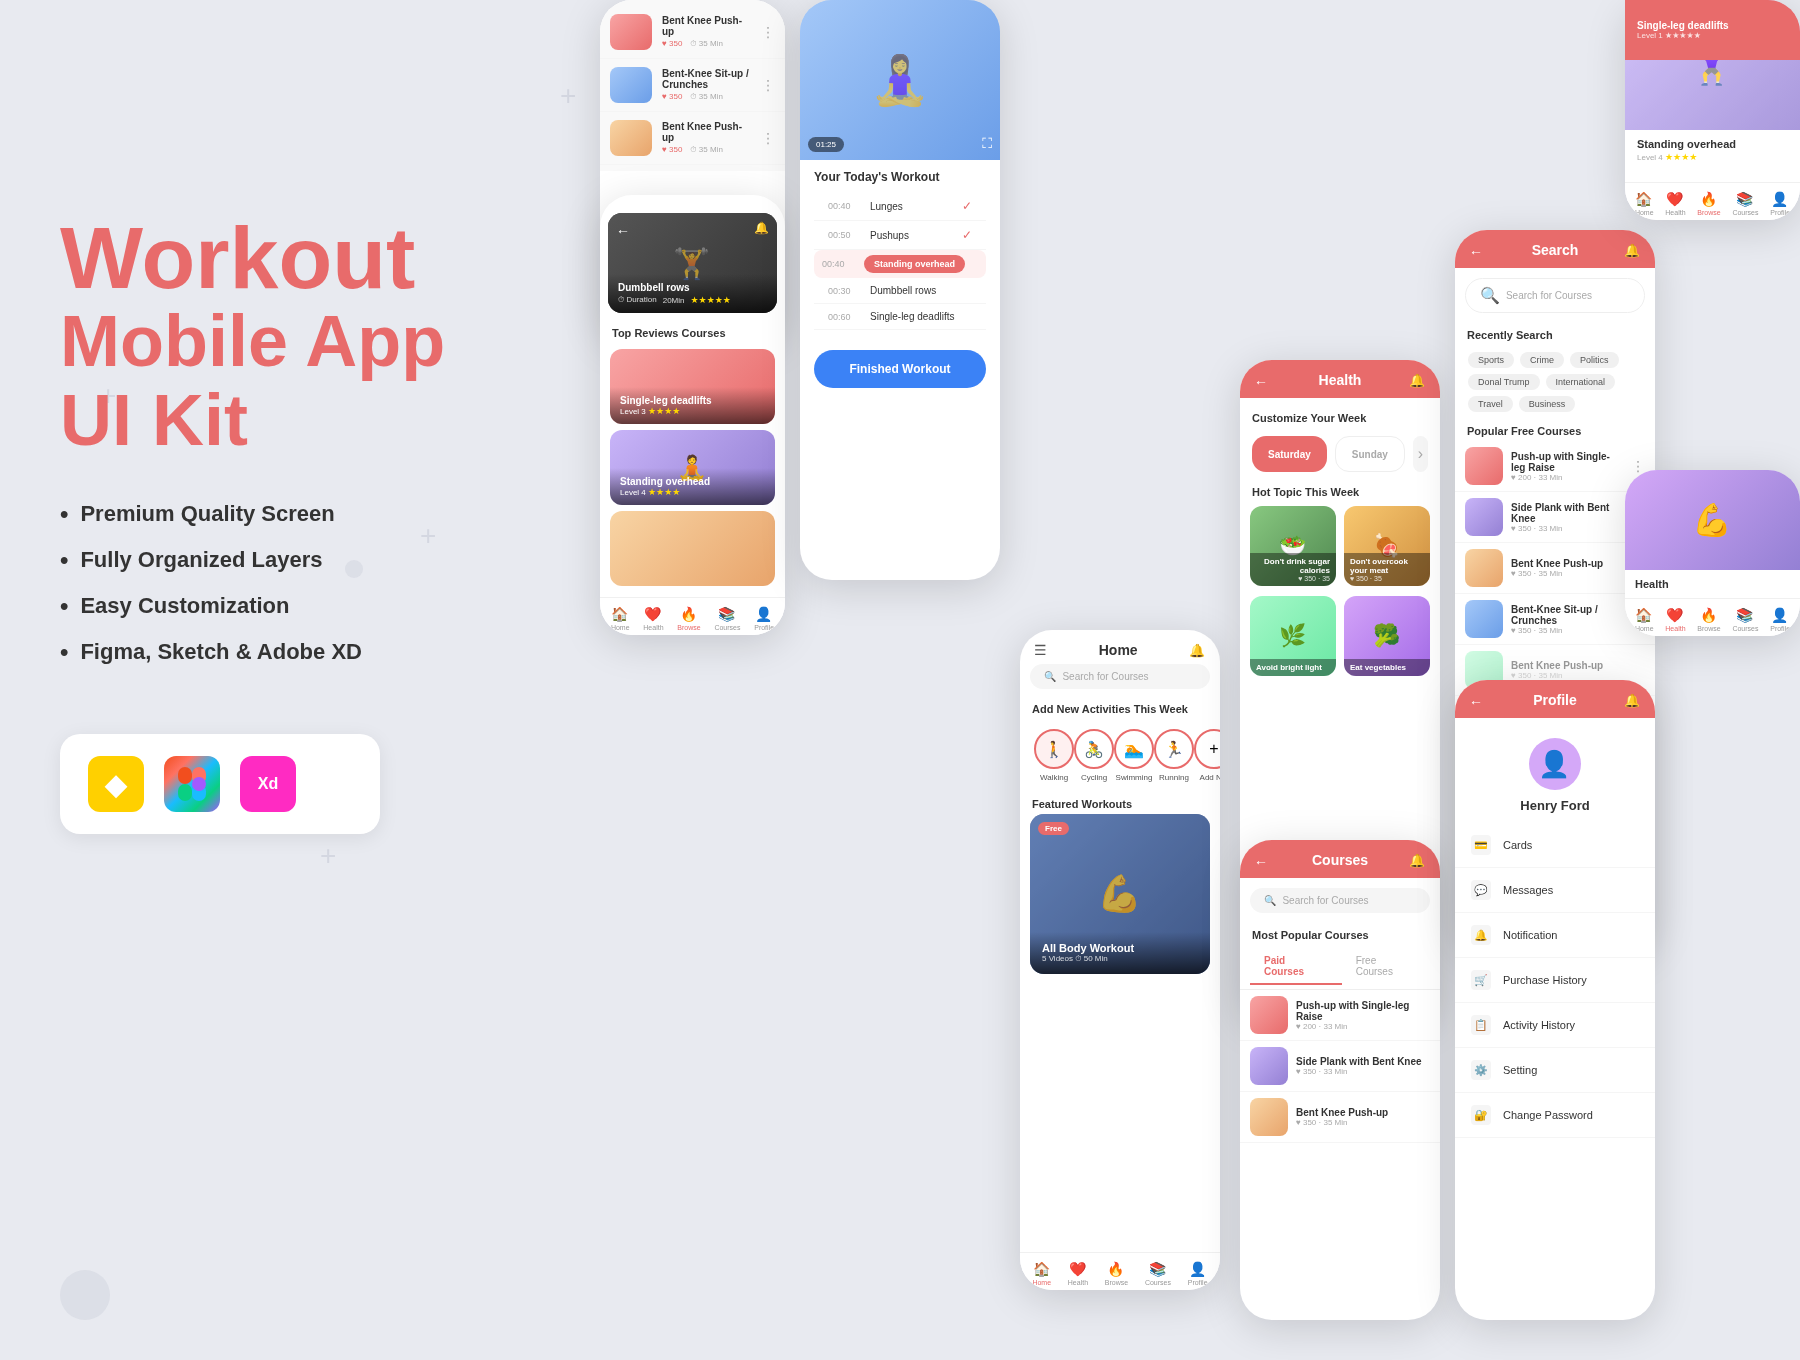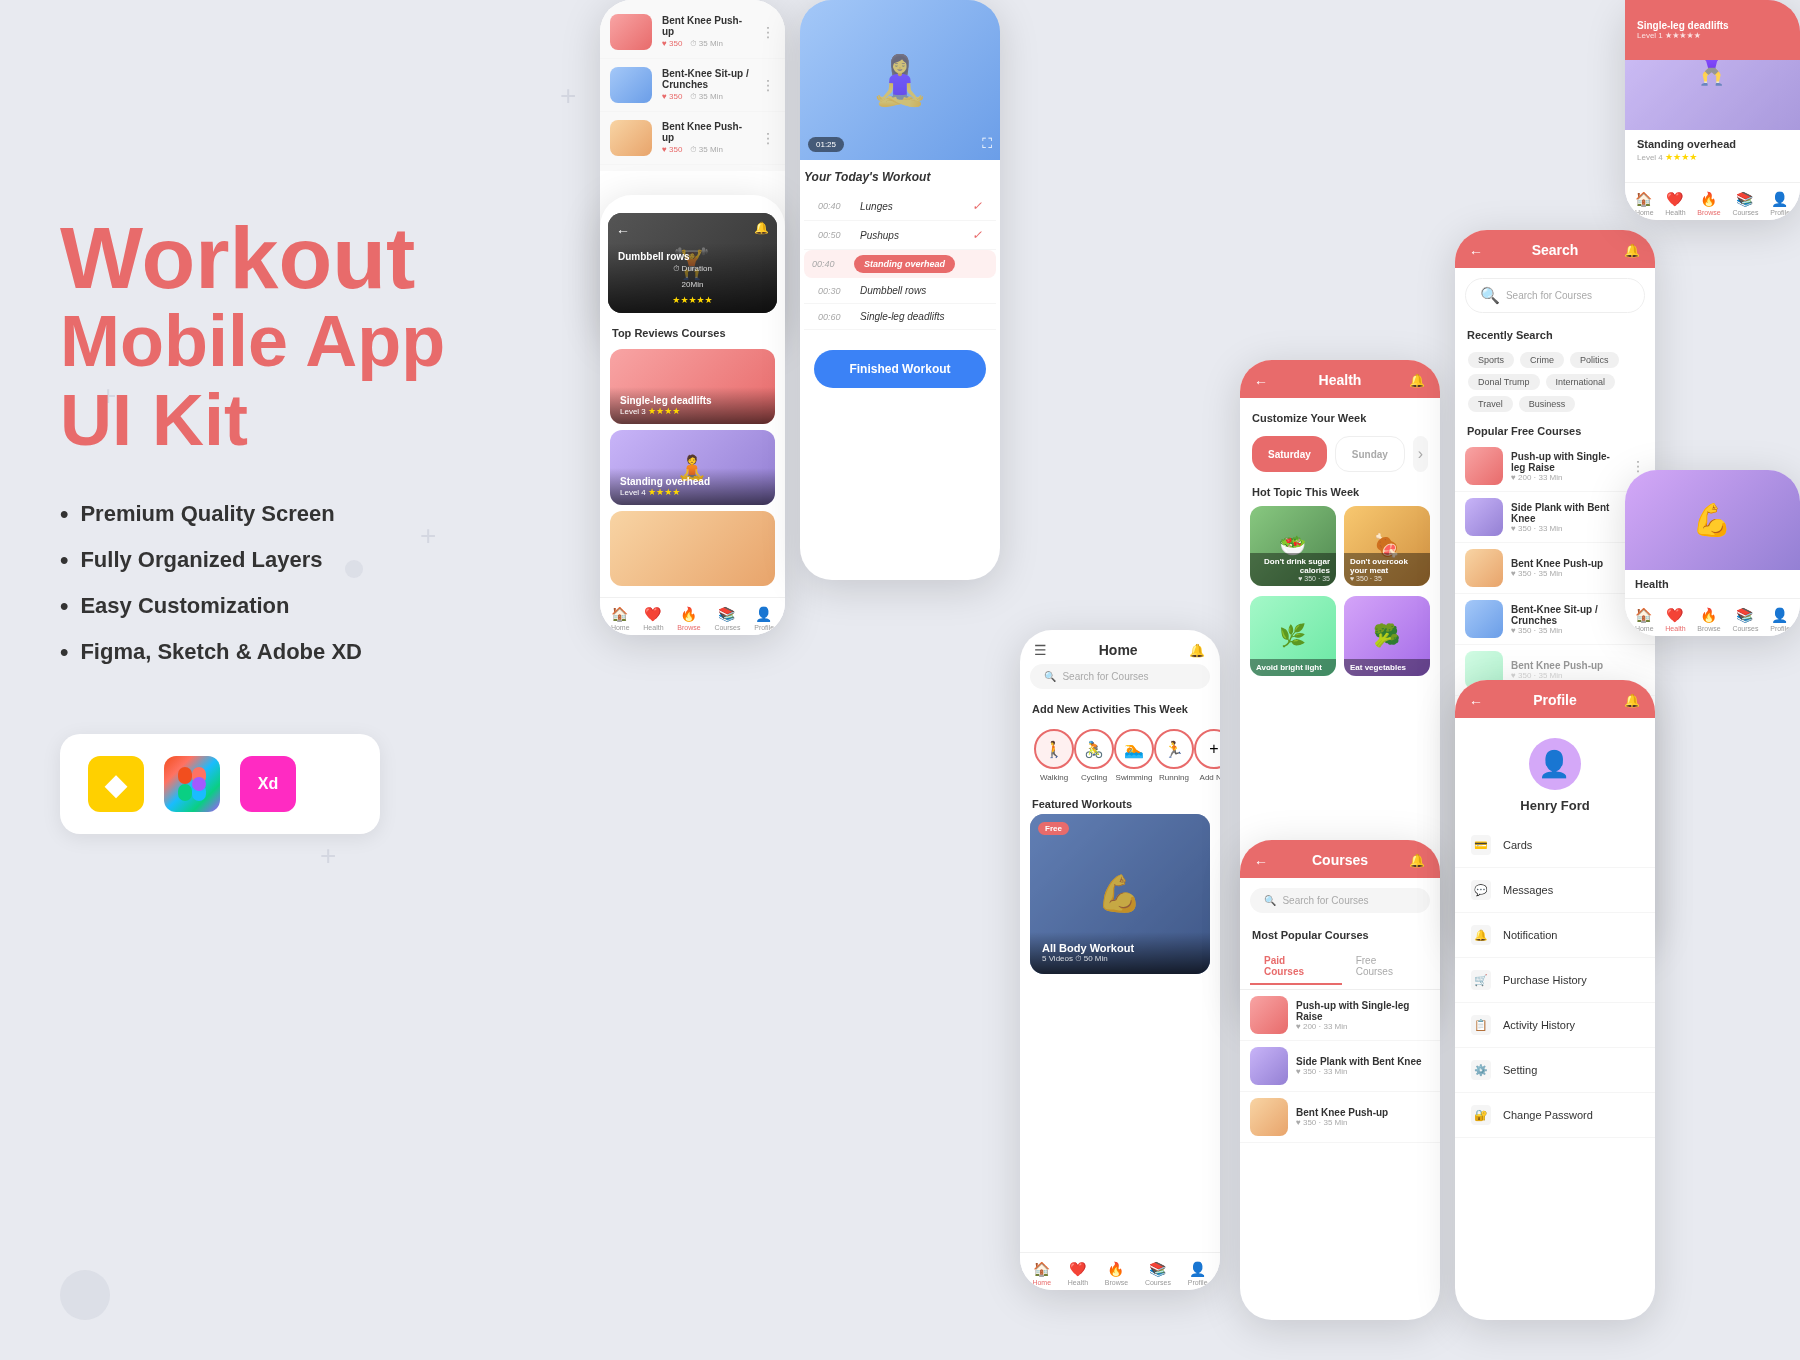--- a/index.html
+++ b/index.html
@@ -501,21 +501,21 @@
 
   <div class="phone" style="left:20px; top:195px; width:185px; height:440px;">
     <div style="padding:10px 0 0;">
 
       <div style="background:#333; border-radius:14px; margin:8px; height:100px; position:relative; overflow:hidden;">
         <div class="img-grad-dark" style="position:absolute;inset:0;"></div>
 
         <div style="position:absolute;inset:0;display:flex;align-items:center;justify-content:center;font-size:30px;opacity:0.6;">🏋️</div>
         <div style="position:absolute;bottom:0;left:0;right:0;background:linear-gradient(transparent,rgba(0,0,0,0.7));padding:8px 10px;">
           <div style="color:white;font-size:10px;font-weight:700;">Dumbbell rows</div>
-          <div style="display:flex;gap:6px;align-items:center;margin-top:2px;flex-direction:column;">
+          <div style="display:flex;gap:6px;align-items:center;margin-top:2px;">
             <div style="color:rgba(255,255,255,0.8);font-size:8px;">⏱ <span>Duration</span></div>
             <div style="color:rgba(255,255,255,0.8);font-size:8px;">20Min</div>
             <div class="stars">★★★★★</div>
           </div>
         </div>
 
         <div style="position:absolute;top:8px;left:8px;color:white;font-size:14px;">←</div>
 
         <div style="position:absolute;top:8px;right:8px;color:white;font-size:12px;">🔔</div>
       </div>
@@ -577,21 +577,21 @@
 
     <div style="height:160px; position:relative; background:#b8cce8; overflow:hidden;">
       <div class="img-grad-2" style="position:absolute;inset:0;display:flex;align-items:center;justify-content:center;">
         <div style="font-size:48px;opacity:0.6;">🧘‍♀️</div>
       </div>
 
       <div style="position:absolute;bottom:8px;left:8px;background:rgba(0,0,0,0.5);color:white;font-size:8px;padding:3px 8px;border-radius:10px;">01:25</div>
       <div style="position:absolute;bottom:8px;right:8px;color:white;font-size:14px;">⛶</div>
     </div>
 
-    <div style="padding:10px 4px;font-style:italic;">
+    <div style="padding:10px 14px;">
       <div style="font-size:12px;font-weight:700;color:#333;margin-bottom:8px;">Your Today's Workout</div>
 
       <div class="workout-row">
         <span class="workout-time">00:40</span>
         <span class="workout-name">Lunges</span>
         <span class="workout-check">✓</span>
       </div>
       <div class="workout-row">
         <span class="workout-time">00:50</span>
         <span class="workout-name">Pushups</span>

